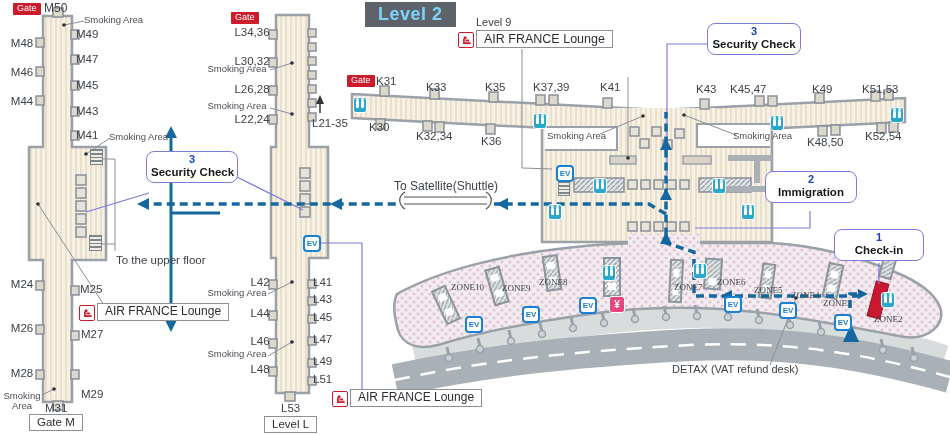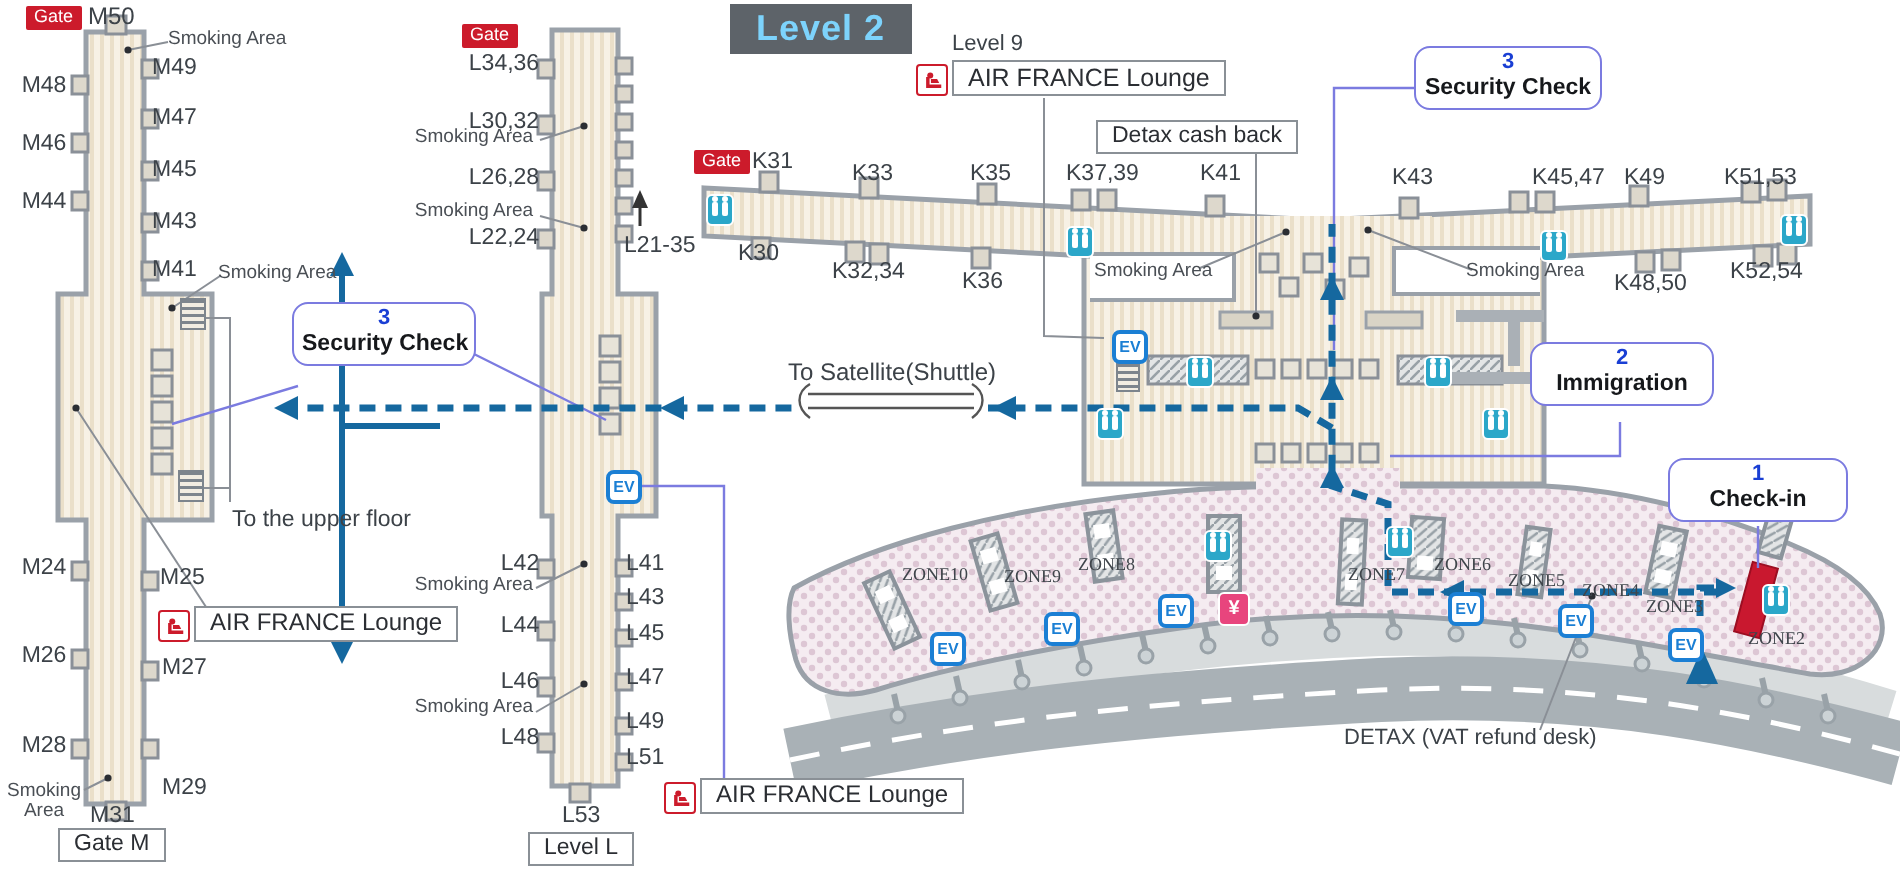--- a/index.html
+++ b/index.html
@@ -440,31 +440,30 @@
 
 <div class="t" style="left:476px;top:17px">Level 9</div>
 <div class="lounge" style="left:458px;top:32px">
   <svg width="11" height="11" viewBox="0 0 16 16">
         <circle cx="6" cy="4" r="2.2" fill="#cc1b2b"></circle>
         <path d="M3 5 L3 13 L14 13 L14 10.5 L5.5 10.5 L5.5 5 Z" fill="#cc1b2b"></path>
         <path d="M6.5 6.5 L11 6.5 L12.5 9.5 L6.5 9.5 Z" fill="#cc1b2b"></path>
       </svg>
 </div>
 <div class="boxlbl" style="left:476px;top:30px;font-size:12.5px">AIR FRANCE Lounge</div>
-<div class="boxlbl" style="left:548px;top:60px">Detax cash back</div>
 <div class="t" style="left:394px;top:180px;font-size:12px">To Satellite(Shuttle)</div>
 
 <div class="badge" style="left:347px;top:75px">Gate</div>
 <div class="t gnum" style="left:376px;top:75px">K31</div>
 <div class="t gnum" style="left:426px;top:81px">K33</div>
 <div class="t gnum" style="left:485px;top:81px">K35</div>
 <div class="t gnum" style="left:533px;top:81px">K37,39</div>
 <div class="t gnum" style="left:600px;top:81px">K41</div>
 <div class="t gnum" style="left:696px;top:83px">K43</div>
-<div class="t gnum" style="left:766px;top:83px">K45,47</div>
+<div class="t gnum" style="left:730px;top:83px">K45,47</div>
 <div class="t gnum" style="left:812px;top:83px">K49</div>
 <div class="t gnum" style="left:862px;top:83px">K51,53</div>
 <div class="t gnum" style="left:369px;top:121px">K30</div>
 <div class="t gnum" style="left:416px;top:130px">K32,34</div>
 <div class="t gnum" style="left:481px;top:135px">K36</div>
 <div class="t gnum" style="left:807px;top:136px">K48,50</div>
 <div class="t gnum" style="left:865px;top:130px">K52,54</div>
 <div class="t smoke" style="left:547px;top:131px">Smoking Area</div>
 <div class="t smoke" style="left:733px;top:131px">Smoking Area</div>
 

